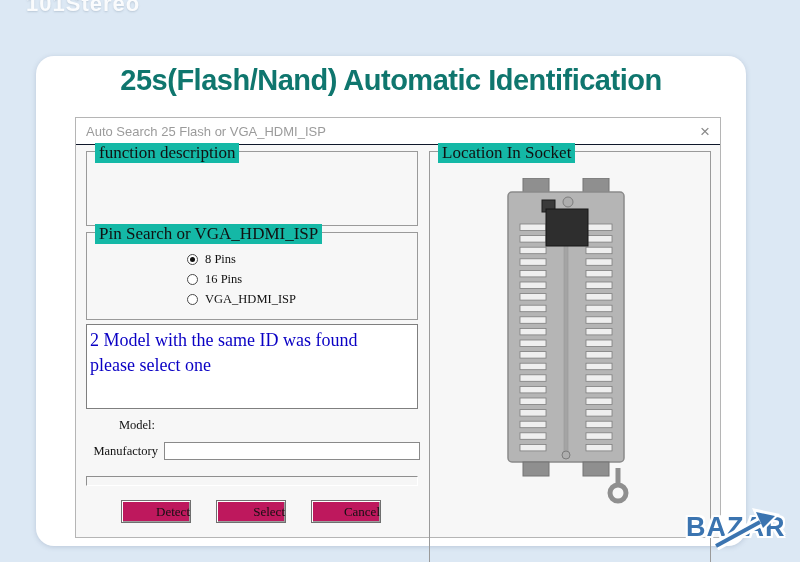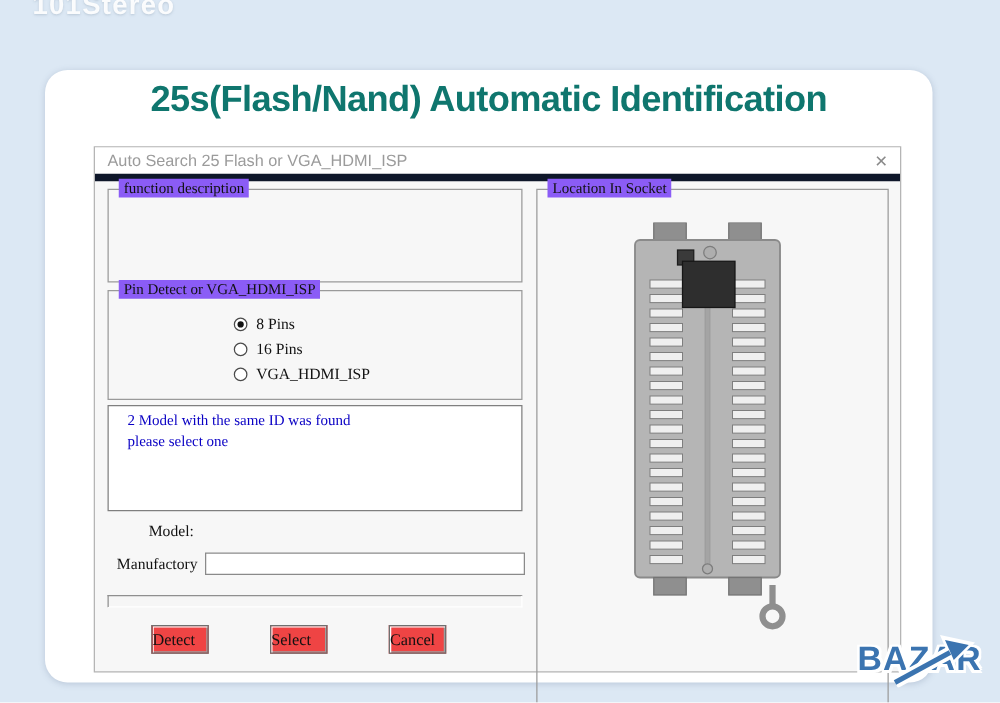--- a/index.html
+++ b/index.html
@@ -30,51 +30,51 @@
     font-family:"Liberation Sans",sans-serif;font-weight:700;font-size:29px;
     letter-spacing:-0.5px;color:#0f766e;
   }
   
   .dialog{
     position:absolute;left:75px;top:117px;width:646px;height:421px;
     background:#f7f7f7;border:1px solid #b5b5b5;box-sizing:border-box;
   }
   .dlg-titlebar{
     position:absolute;left:0;top:0;width:100%;height:27px;background:#ffffff;
-    border-bottom:6px solid #0f172a;box-sizing:border-box;
+    border-bottom:1px solid #0f172a;box-sizing:border-box;
     display:flex;align-items:center;justify-content:space-between;padding:0 10px;
     font-family:"Liberation Sans",sans-serif;font-size:13px;color:#9b9b9b;
   }
   .dlg-close{font-size:17px;line-height:17px;color:#8a8a8a;cursor:default;}
   
   .grp{position:absolute;border:1px solid #9a9a9a;box-sizing:border-box;}
   .grp .legend{
-    position:absolute;top:-9px;left:8px;background:#8b5cf6;padding:0 4px;
-    font-size:12px;white-space:nowrap;
+    position:absolute;top:-9px;left:8px;background:#14b8a6;padding:0 4px;
+    font-size:17px;white-space:nowrap;
   }
   .grp-fd{left:10px;top:33px;width:332px;height:75px;}
   .fd-text{
     margin:0;padding:9px 8px 0 8px;font-size:12.5px;line-height:1.3;
     text-indent:38px;
   }
   .grp-pins{left:10px;top:114px;width:332px;height:88px;}
   .radio-col{position:absolute;left:100px;top:16px;}
   .radio-row{display:flex;align-items:center;height:20px;}
   .radio{
     width:11px;height:11px;border-radius:50%;border:1px solid #4a4a4a;background:#fff;
     position:relative;box-sizing:border-box;margin-right:7px;flex:0 0 auto;
   }
   .radio.on::after{
     content:'';position:absolute;left:2px;top:2px;width:5px;height:5px;border-radius:50%;background:#111;
   }
   .radio-label{font-size:12.5px;}
   .listbox{
     position:absolute;left:10px;top:206px;width:332px;height:85px;background:#fff;
-    border:1px solid #7f7f7f;box-sizing:border-box;padding:3px 15px;
-    font-size:12px;line-height:1.4;color:#0a00c4;
+    border:1px solid #7f7f7f;box-sizing:border-box;padding:3px 3px;
+    font-size:18px;line-height:1.4;color:#0a00c4;
   }
   .listbox div{white-space:nowrap;}
   .lbl{position:absolute;font-size:12.5px;text-align:right;}
   .lbl-model{left:30px;top:300px;width:62px;text-align:center;}
   .lbl-manu{left:8px;top:326px;width:74px;}
   .combo{
     position:absolute;left:88px;top:297px;width:256px;height:20px;background:#fff;
     border:1px solid #636363;box-sizing:border-box;display:flex;
   }
   .combo-display{
@@ -91,24 +91,24 @@
     position:absolute;left:88px;top:324px;width:256px;height:18px;background:#fff;
     border:1px solid #8a8a8a;box-sizing:border-box;font-family:"Liberation Serif",serif;
     font-size:12.5px;padding:0 3px;outline:none;
   }
   .progress{
     position:absolute;left:10px;top:358px;width:332px;height:10px;background:#f6f6f6;
     box-sizing:border-box;border-top:1px solid #8f8f8f;border-left:1px solid #8f8f8f;
     border-bottom:1px solid #ffffff;border-right:1px solid #ffffff;
   }
   .btn{
-    position:absolute;top:382px;width:46px;height:23px;background:#ef4444;
+    position:absolute;top:382px;width:70px;height:23px;background:#be185d;
     border:1px solid #6f6f6f;box-sizing:border-box;
     box-shadow:inset 1px 1px 0 #fff,inset -1px -1px 0 #9e9e9e;
-    font-family:"Liberation Serif",serif;font-size:13px;text-align:left;line-height:21px;
+    font-family:"Liberation Serif",serif;font-size:13px;text-align:right;line-height:21px;
     cursor:default;
   }
   .btn-detect{left:45px;} .btn-select{left:140px;} .btn-cancel{left:235px;}
   .grp-socket{left:353px;top:33px;width:282px;height:414px;text-align:right;}
   .socket-svg{position:absolute;left:68px;top:26px;}
   .slot{fill:#efefef;stroke:#7e7e7e;stroke-width:.8;}
 </style>
 </head>
 <body>
 
@@ -125,21 +125,21 @@
     <div class="dlg-titlebar">
       <span>Auto Search 25 Flash or VGA_HDMI_ISP</span>
       <span class="dlg-close">×</span>
     </div>
 
     <div class="grp grp-fd">
       <span class="legend">function description</span>
     </div>
 
     <div class="grp grp-pins">
-      <span class="legend">Pin Detect or VGA_HDMI_ISP</span>
+      <span class="legend">Pin Search or VGA_HDMI_ISP</span>
       <div class="radio-col">
         <div class="radio-row">
           <span class="radio on"></span>
           <span class="radio-label">8 Pins</span>
         </div>
         <div class="radio-row">
           <span class="radio"></span>
           <span class="radio-label">16 Pins</span>
         </div>
         <div class="radio-row">

